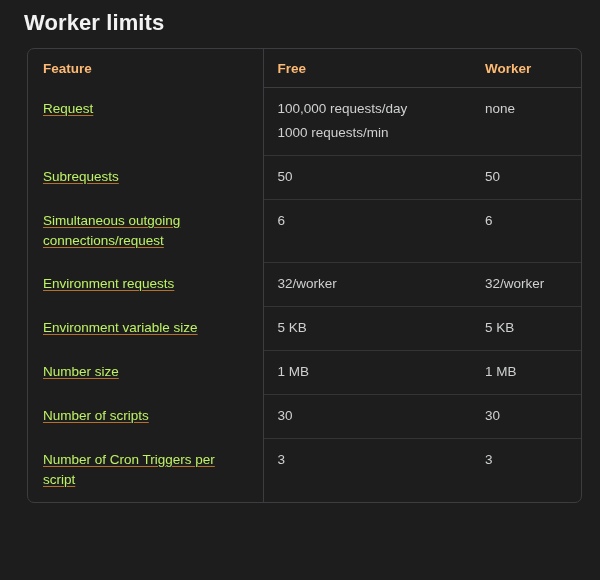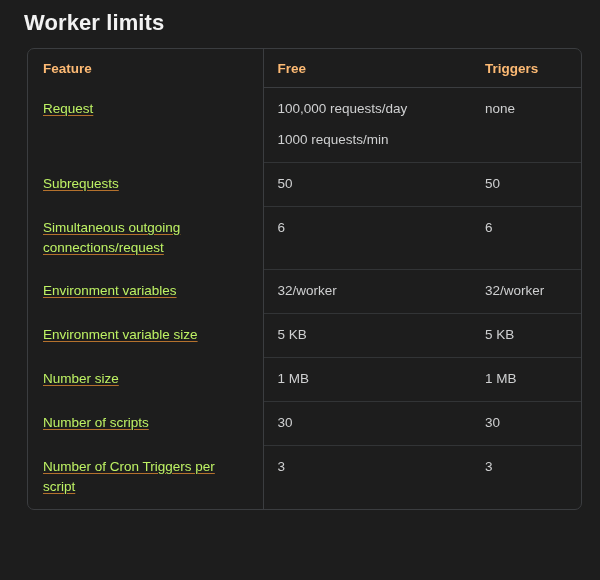--- a/index.html
+++ b/index.html
@@ -91,41 +91,41 @@
 
   a.feature-link {
     color: #bef264;
     text-decoration: underline;
     text-decoration-color: #b4712d;
     text-underline-offset: 2px;
     text-decoration-thickness: 1px;
     cursor: pointer;
   }
   .val-line { display: block; }
-  .val-line + .val-line { margin-top: 11px; }
+  .val-line + .val-line { margin-top: 4px; }
 </style>
 </head>
 <body>
 
 <div class="page">
 
   <h1 class="page-title">Worker limits</h1>
 
   <div class="table-card">
     <table class="limits">
       <colgroup>
         <col class="c-feature">
         <col class="c-free">
         <col class="c-bundled">
       </colgroup>
       <thead>
         <tr>
           <th class="col-feature">Feature</th>
           <th class="col-free">Free</th>
-          <th class="col-bundled">Triggers</th>
+          <th class="col-bundled">Worker</th>
         </tr>
       </thead>
       <tbody id="table-body">
           <tr>
             <td class="col-feature"><a class="feature-link">Request</a></td>
             <td class="col-free">
               <span class="val-line">100,000 requests/day</span>
               <span class="val-line">1000 requests/min</span>
             </td>
             <td class="col-bundled">
@@ -144,21 +144,21 @@
           <tr>
             <td class="col-feature"><a class="feature-link">Simultaneous outgoing connections/request</a></td>
             <td class="col-free">
               <span class="val-line">6</span>
             </td>
             <td class="col-bundled">
               <span class="val-line">6</span>
             </td>
           </tr>
           <tr>
-            <td class="col-feature"><a class="feature-link">Environment variables</a></td>
+            <td class="col-feature"><a class="feature-link">Environment requests</a></td>
             <td class="col-free">
               <span class="val-line">32/worker</span>
             </td>
             <td class="col-bundled">
               <span class="val-line">32/worker</span>
             </td>
           </tr>
           <tr>
             <td class="col-feature"><a class="feature-link">Environment variable size</a></td>
             <td class="col-free">

